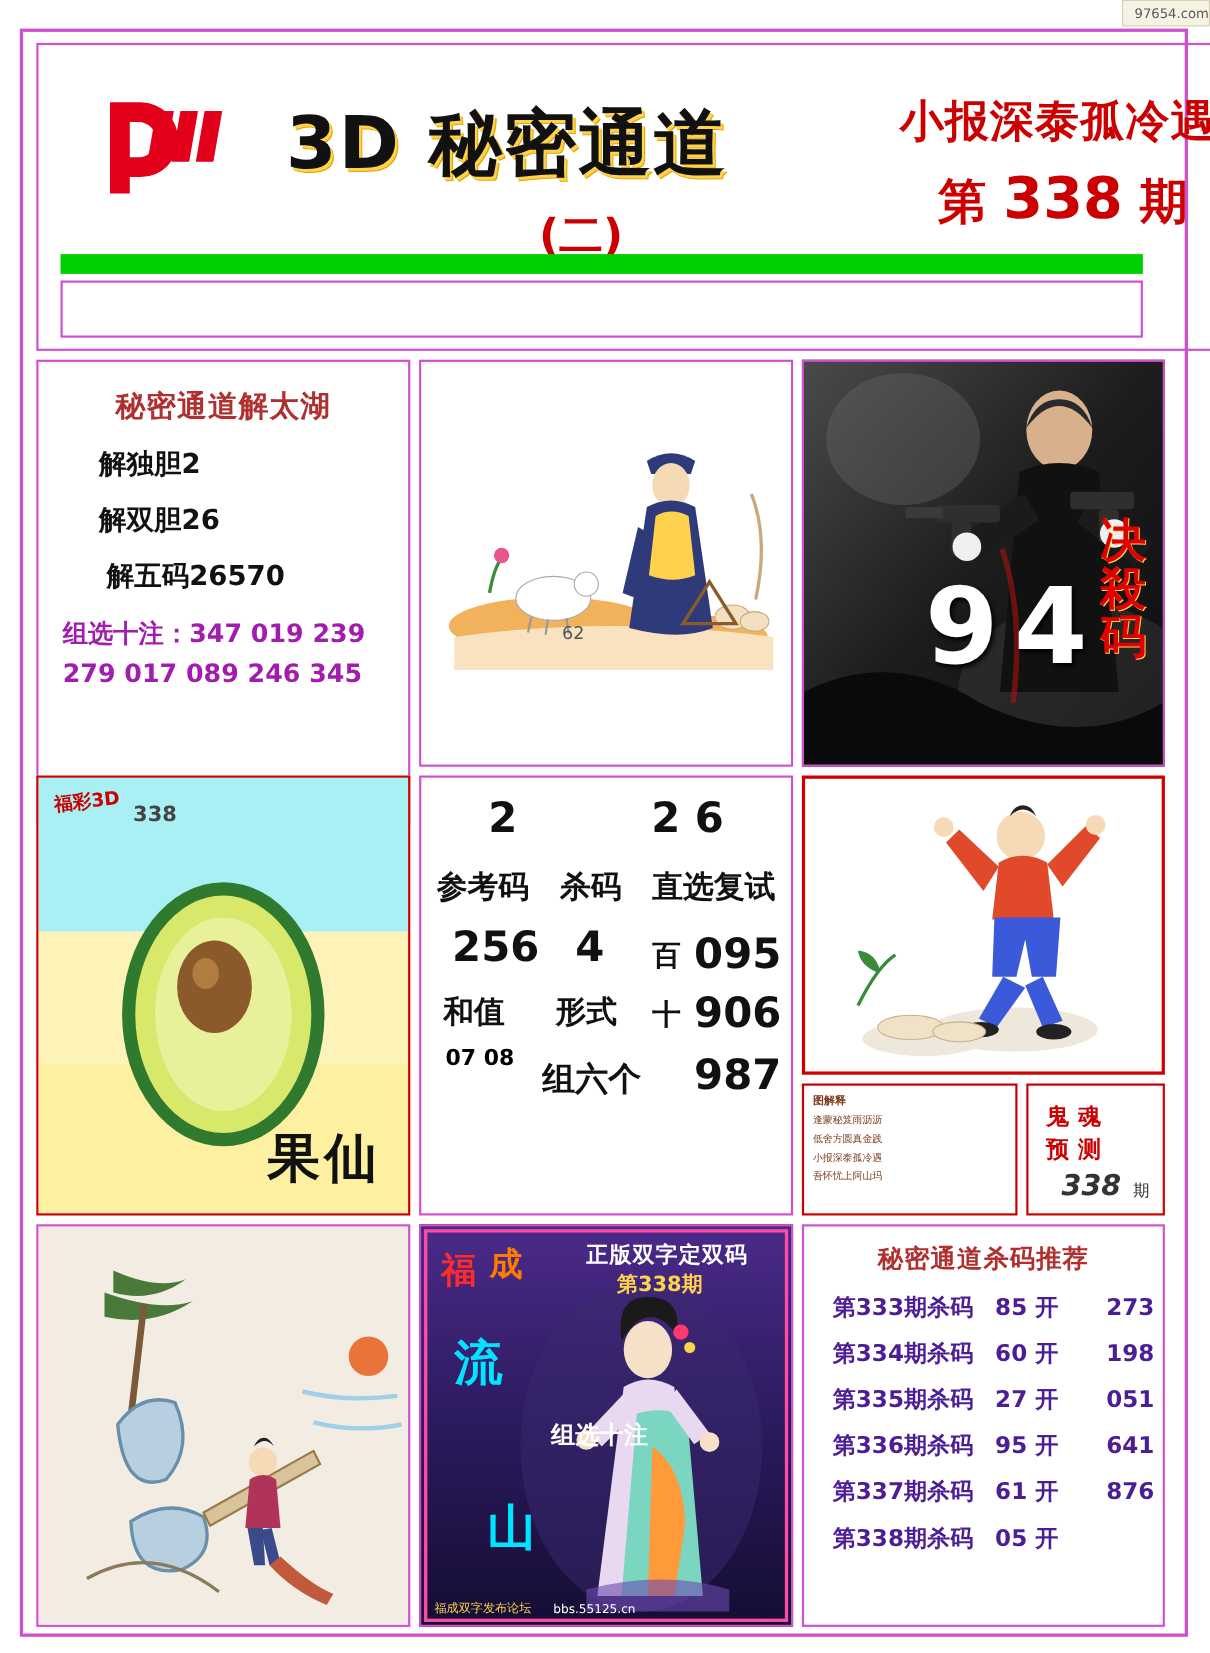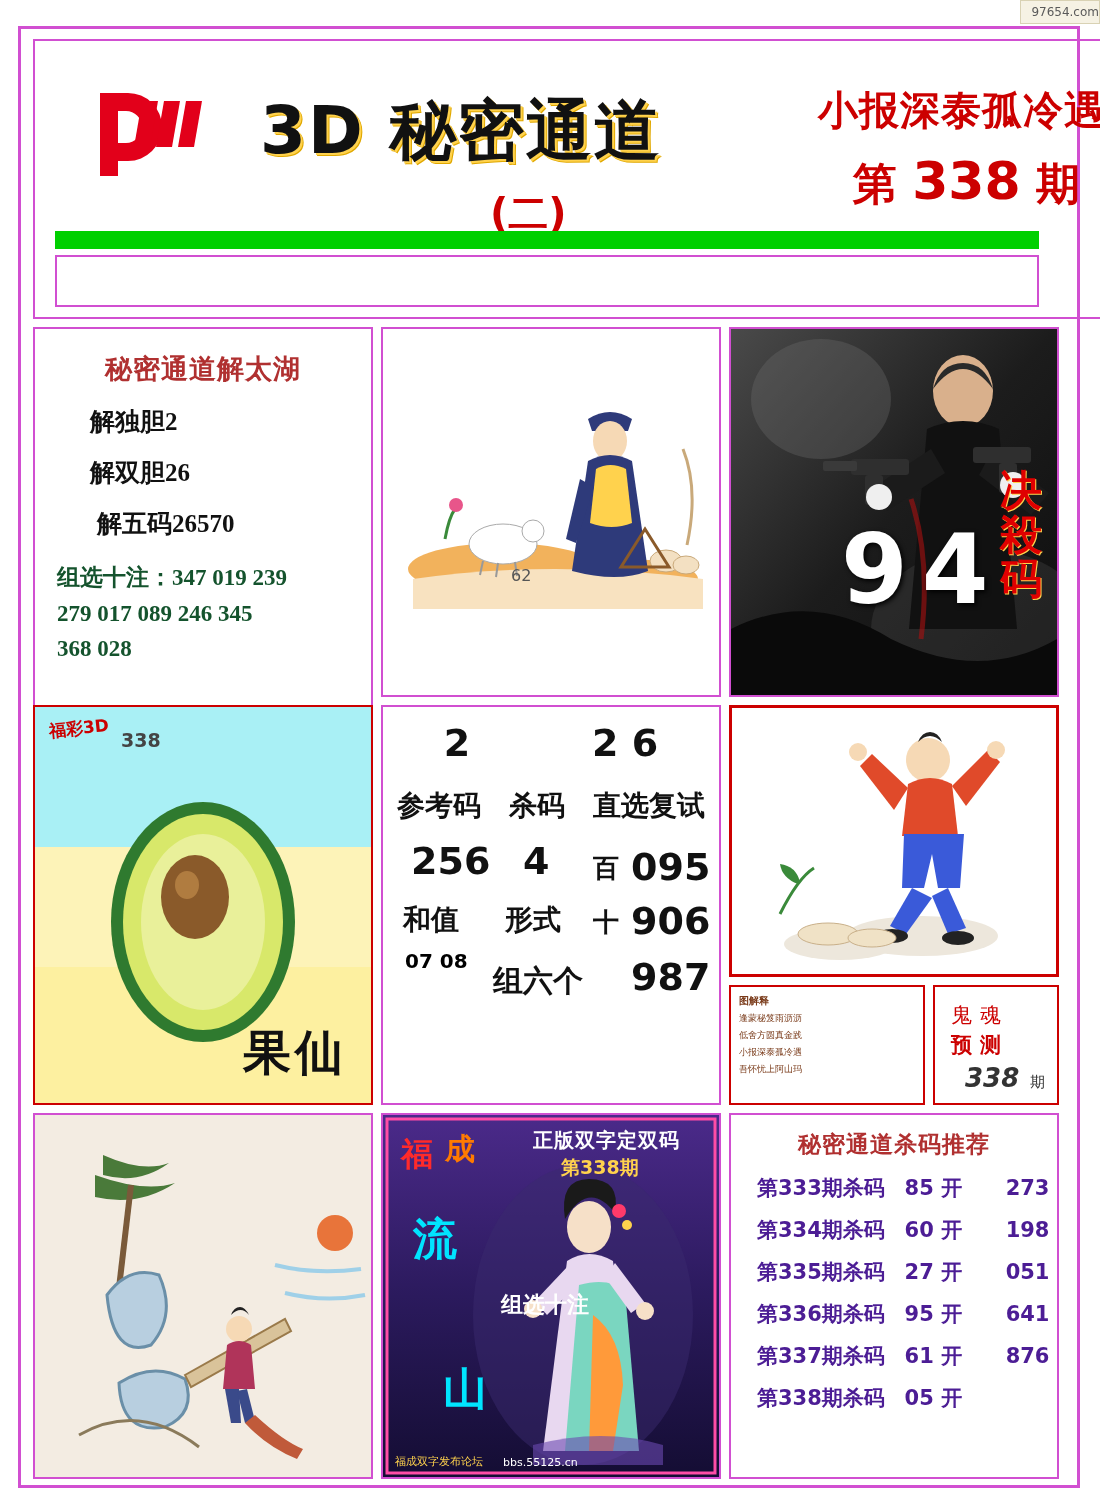--- a/index.html
+++ b/index.html
@@ -68,28 +68,28 @@
     background:#00d000;
   }
   .hdr-box{
     position:absolute;left:20px;top:214px;width:984px;height:52px;
     border:2px solid #d14fd1;box-sizing:border-box;background:#fff;
   }
   
   .cell{position:absolute;box-sizing:border-box;background:#fff;}
 
   
-  .c-taihu{left:12px;top:298px;width:340px;height:424px;border:2px solid #d14fd1;font-family:Liberation Serif, serif;}
+  .c-taihu{left:12px;top:298px;width:340px;height:424px;border:2px solid #d14fd1;}
   .taihu-title{
     text-align:center;font-size:27px;font-weight:bold;color:#b03030;
     margin-top:22px;letter-spacing:1px;
   }
   .taihu-line{font-size:25px;color:#111;margin:18px 0 0 55px;font-weight:bold;}
   .taihu-line.l2{margin-left:55px;}
-  .taihu-zu{font-size:23px;color:#14532d;margin:20px 0 0 22px;font-weight:bold;line-height:1.55;}
+  .taihu-zu{font-size:23px;color:#a21caf;margin:20px 0 0 22px;font-weight:bold;line-height:1.55;}
 
   .c-img1{left:360px;top:298px;width:340px;height:370px;border:2px solid #d14fd1;overflow:hidden;}
   .c-gun{left:708px;top:298px;width:330px;height:370px;border:2px solid #d14fd1;overflow:hidden;background:#2b2b2b;}
 
   
   .c-fruit{left:12px;top:676px;width:340px;height:400px;border:2px solid #cc0000;overflow:hidden;}
   .c-center{left:360px;top:676px;width:340px;height:400px;border:2px solid #d14fd1;}
   .c-jump{left:708px;top:676px;width:330px;height:272px;border:3px solid #cc0000;overflow:hidden;}
   .c-note{left:708px;top:956px;width:196px;height:120px;border:2px solid #cc0000;overflow:hidden;}
   .c-ghost{left:912px;top:956px;width:126px;height:120px;border:2px solid #cc0000;overflow:hidden;}
@@ -138,21 +138,21 @@
   }
   .fruit-tag2{
     position:absolute;left:86px;top:22px;font-size:19px;color:#444;font-weight:bold;
   }
   .fruit-name{
     position:absolute;right:24px;bottom:18px;
     font-size:48px;font-weight:bold;color:#111;
     letter-spacing:4px;
   }
 
-  .ghost-t1{position:absolute;left:16px;top:14px;font-size:21px;font-weight:normal;color:#cc0000;letter-spacing:8px;}
+  .ghost-t1{position:absolute;left:16px;top:14px;font-size:21px;font-weight:bold;color:#cc0000;letter-spacing:8px;}
   .ghost-t2{position:absolute;left:16px;top:44px;font-size:21px;font-weight:bold;color:#cc0000;letter-spacing:8px;}
   .ghost-t3{position:absolute;left:30px;top:76px;font-size:26px;font-weight:bold;color:#333;font-style:italic;}
   .ghost-t4{position:absolute;right:12px;top:86px;font-size:15px;color:#333;}
 
   .note-line{
     font-size:9px;color:#7a3b1a;margin:4px 0 0 8px;white-space:nowrap;
     font-family:"DejaVu Sans", sans-serif;
   }
   .note-head{font-size:10px;color:#7a3b1a;margin:7px 0 0 8px;font-weight:bold;}
 
@@ -195,21 +195,20 @@
   </div>
 
   <div class="cell c-taihu">
     <div class="taihu-title">秘密通道解太湖</div>
     <div class="taihu-line">解独胆2</div>
     <div class="taihu-line l2">解双胆26</div>
     <div class="taihu-line l2" style="margin-left:62px">解五码26570</div>
     <div class="taihu-zu">
       <span>组选十注：</span><span>347 019 239</span>
       <div>279 017 089 246 345</div>
-      <div>368 028</div>
     </div>
   </div>
 
   <div class="cell c-img1">
     <svg width="336" height="366" viewBox="0 0 336 366">
       <rect x="0" y="0" width="336" height="366" fill="#ffffff"></rect>
       <ellipse cx="120" cy="240" rx="95" ry="26" fill="#f2b25c"></ellipse>
       <ellipse cx="245" cy="250" rx="70" ry="20" fill="#f2b25c"></ellipse>
       <path d="M30 250 q140 -20 290 0 l0 30 l-290 0 z" fill="#f8e2c0"></path>
 

